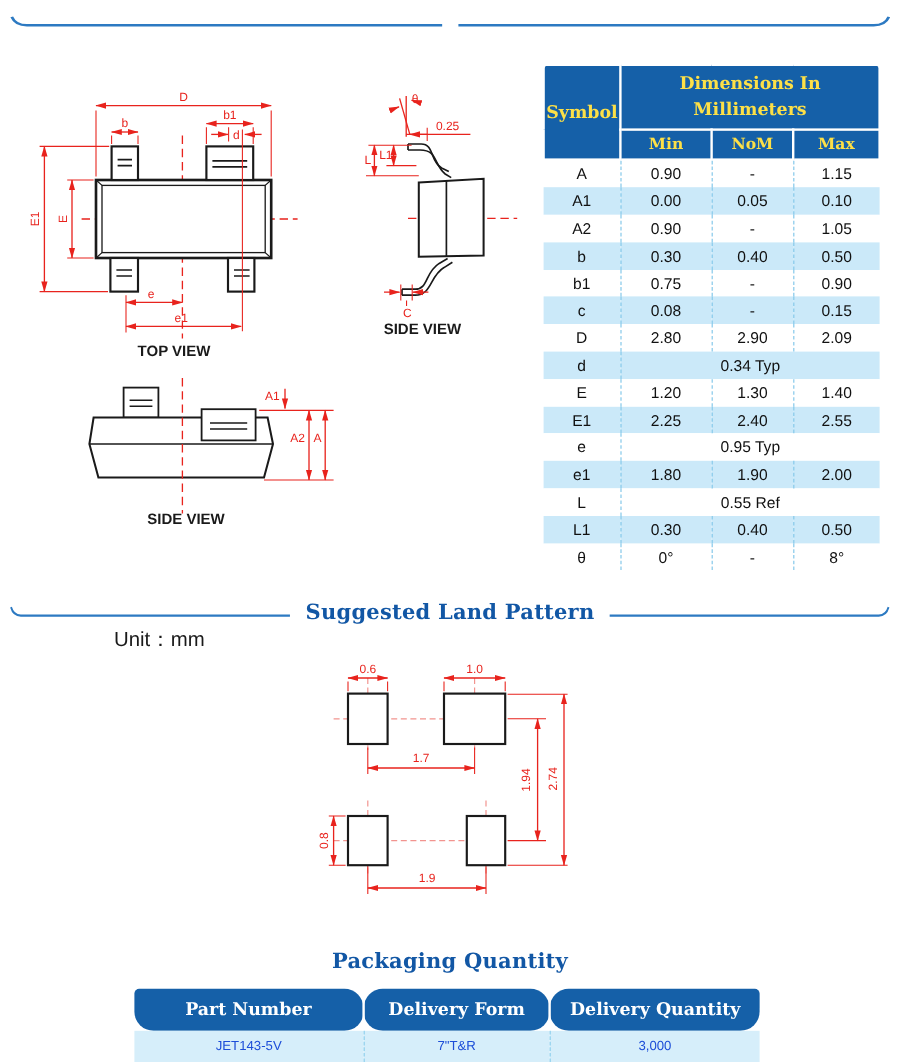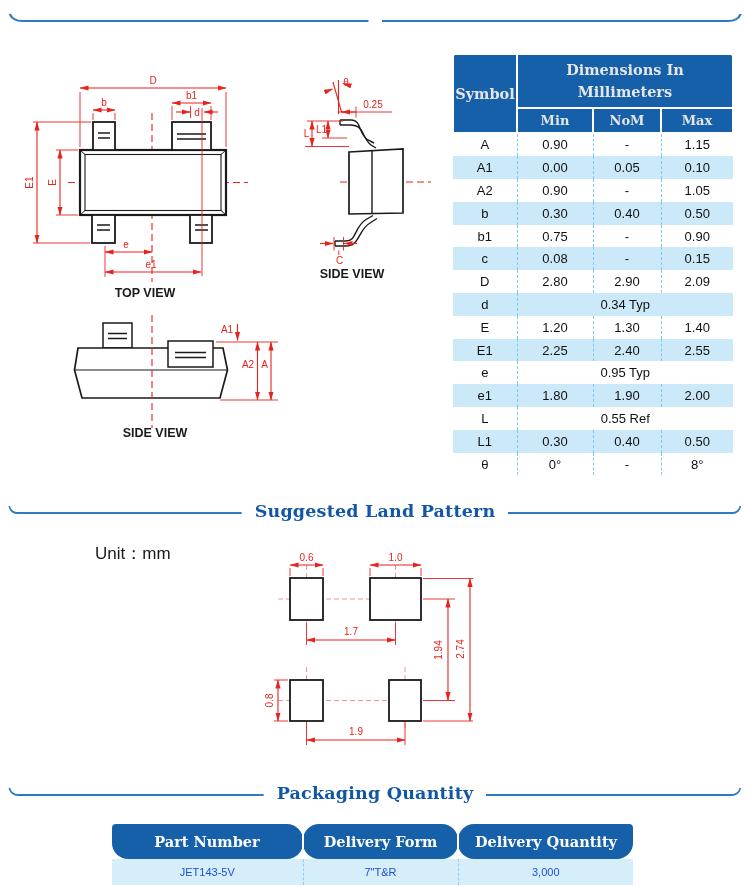--- a/index.html
+++ b/index.html
@@ -18,30 +18,30 @@
   .drw{position:absolute;}
   .blk{stroke:#1a1a1a;fill:none;}
   .blkf{stroke:#1a1a1a;fill:#ffffff;}
   .red{stroke:#e8231d;fill:none;stroke-width:1.1;}
   .redthin{stroke:#e8231d;fill:none;stroke-width:.9;}
   .pinkdash{stroke:#f2948f;fill:none;stroke-width:1;stroke-dasharray:5 3;}
   .reddash{stroke:#e8231d;fill:none;stroke-width:1.1;stroke-dasharray:7 4;}
   text.dim{font-family:"Liberation Sans",sans-serif;font-size:10px;fill:#e8231d;}
   text.cap{font-family:"Liberation Sans",sans-serif;font-size:12.5px;font-weight:bold;fill:#1a1a1a;}
   .unit-label{
-    position:absolute;left:95px;top:542px;font-size:17px;color:#1a1a1a;
+    position:absolute;left:95px;top:521px;font-size:17px;color:#1a1a1a;
     font-family:"Liberation Sans",sans-serif;
   }
   
   .dimtable{
     position:absolute;left:452px;top:53px;width:280px;
     border-collapse:collapse;table-layout:fixed;
   }
   .dimtable th{
-    background:#1560a8;color:#e5e5e5;font-family:"DejaVu Serif",serif;
+    background:#1560a8;color:#fde047;font-family:"DejaVu Serif",serif;
     font-weight:bold;border:2px solid #ffffff;text-align:center;
   }
   .th-sym{width:64px;font-size:14.5px;border-top-left-radius:5px;}
   .th-group{font-size:14.5px;line-height:1.5;padding:4px 42px;height:42px;border-top-right-radius:5px;}
   .th-sub{font-size:13px;height:21px;}
   .dimtable td{
     height:22.8px;text-align:center;font-size:13px;color:#111;padding:0;
   }
   .r-w{background:#ffffff;}
   .r-b{background:#cbe9f9;}
@@ -353,21 +353,21 @@
   <path class="redthin" d="M34,135 H48 M34,176 H48"></path>
   <text class="dim" x="33" y="155.5" text-anchor="middle" transform="rotate(-90 33 155.5)">0.8</text>
 
   <line class="red" x1="208" y1="54" x2="208" y2="155.5" marker-start="url(#mlp)" marker-end="url(#mlp)"></line>
   <text class="dim" x="202" y="105" text-anchor="middle" transform="rotate(-90 202 105)">1.94</text>
 
   <line class="red" x1="230" y1="33.5" x2="230" y2="176" marker-start="url(#mlp)" marker-end="url(#mlp)"></line>
   <text class="dim" x="224" y="104" text-anchor="middle" transform="rotate(-90 224 104)">2.74</text>
 </svg>
 
-<div class="section-head" style="top:779px;">
+<div class="section-head" style="top:779px;flex-direction:column;">
   <svg class="head-line" viewBox="0 0 300 14" preserveAspectRatio="none">
     <path d="M300,9 L12,9 Q4,9 1.5,2" stroke="#2d7ac2" stroke-width="2" fill="none"></path>
   </svg>
   <span class="head-title">Packaging Quantity</span>
   <svg class="head-line" viewBox="0 0 300 14" preserveAspectRatio="none" style="transform:scaleX(-1);">
     <path d="M300,9 L12,9 Q4,9 1.5,2" stroke="#2d7ac2" stroke-width="2" fill="none"></path>
   </svg>
 </div>
 
 <table class="packtable">

